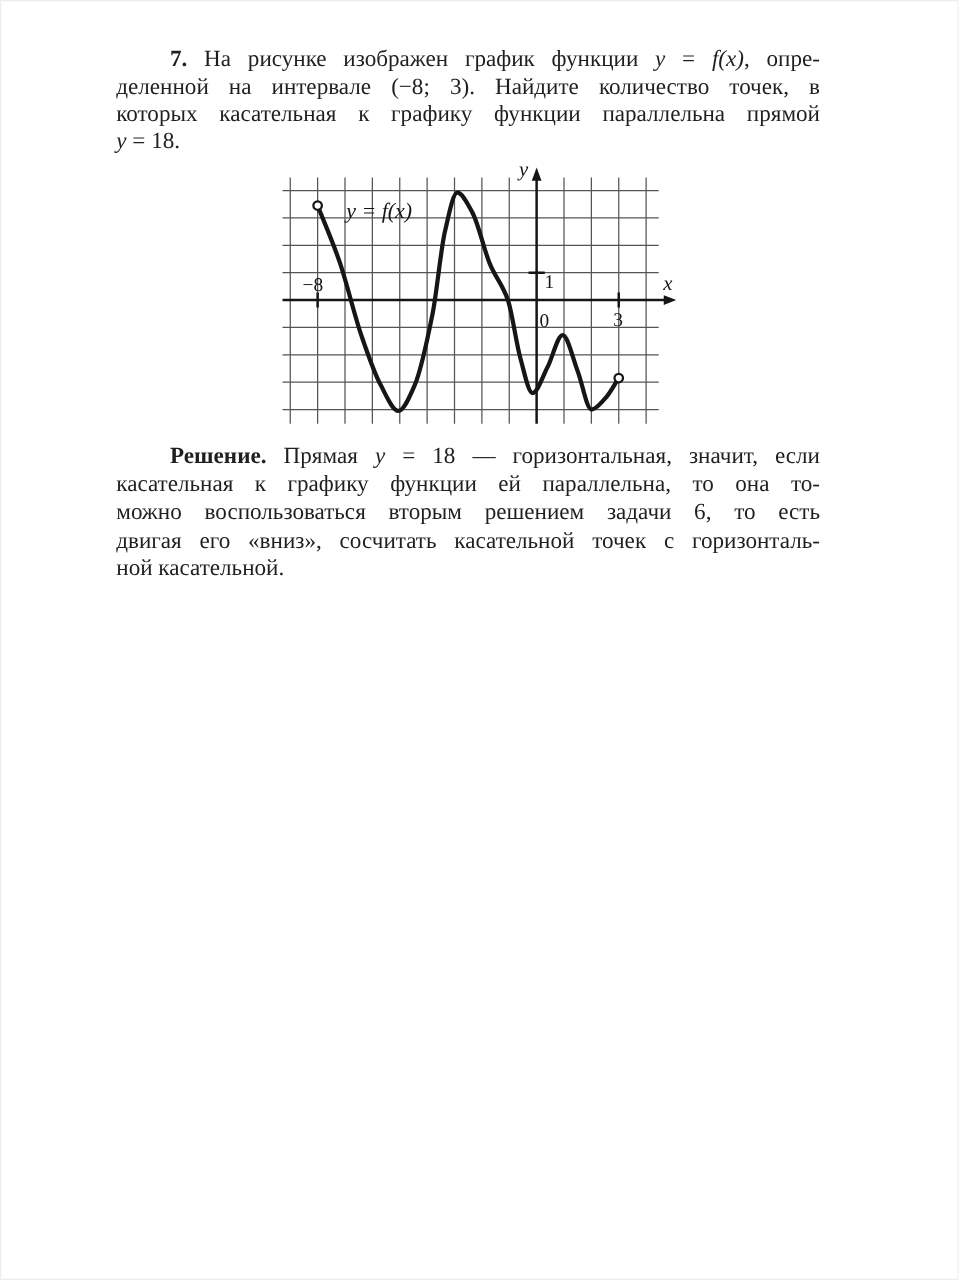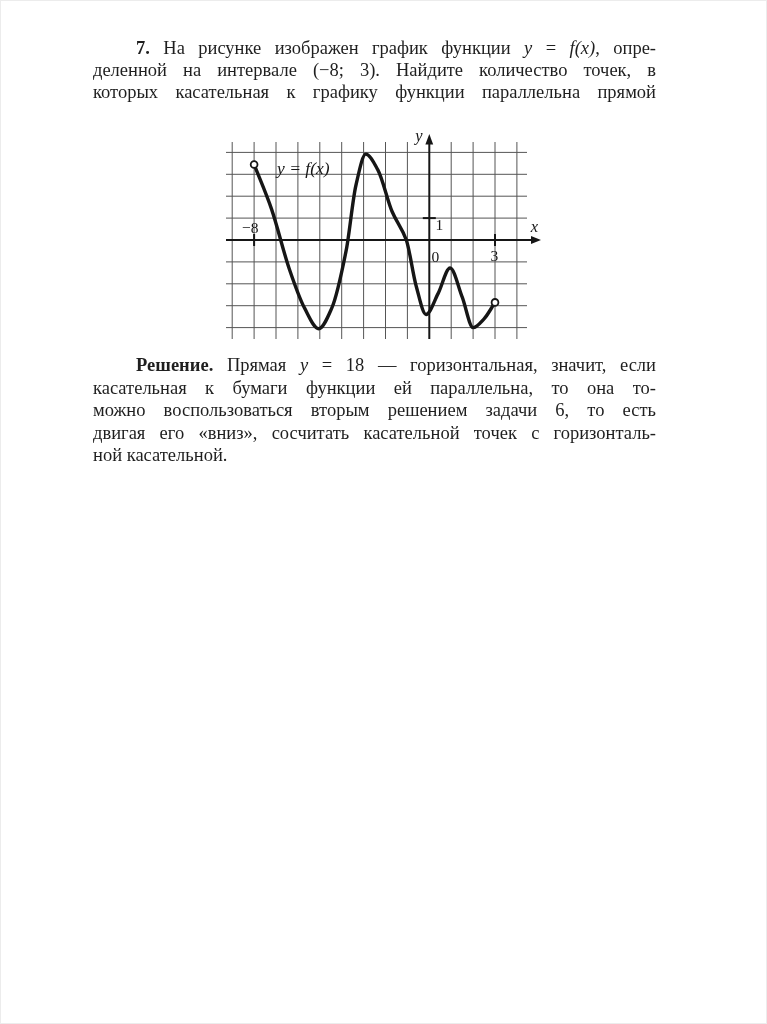--- a/index.html
+++ b/index.html
@@ -22,20 +22,21 @@
 </style>
 </head>
 <body>
 
 <div class="page">
 
   <div class="tb" id="problem">
     <div class="ln ind"><b>7.</b><span> На рисунке изображен график функции </span><span class="mv">y</span><span> = </span><span class="mv">f(x)</span><span>, опре-</span></div>
     <div class="ln">деленной на интервале (−8; 3). Найдите количество точек, в</div>
     <div class="ln">которых касательная к графику функции параллельна прямой</div>
+    <div class="ln last"><span class="mv">y</span><span> = 18.</span></div>
   </div>
 
   <svg id="fig" viewBox="0 0 320 222">
     <g id="grid">
         <line x1="7.2" y1="16" x2="7.2" y2="213" stroke="#555555" stroke-width="1"></line>
         <line x1="29.1" y1="16" x2="29.1" y2="213" stroke="#555555" stroke-width="1"></line>
         <line x1="51" y1="16" x2="51" y2="213" stroke="#555555" stroke-width="1"></line>
         <line x1="72.9" y1="16" x2="72.9" y2="213" stroke="#555555" stroke-width="1"></line>
         <line x1="94.8" y1="16" x2="94.8" y2="213" stroke="#555555" stroke-width="1"></line>
         <line x1="116.7" y1="16" x2="116.7" y2="213" stroke="#555555" stroke-width="1"></line>
@@ -71,19 +72,19 @@
     <text x="197.5" y="15" text-anchor="end" class="it" font-size="16.5">y</text>
     <text x="313" y="106" text-anchor="end" class="it" font-size="16.5">x</text>
     <text x="210.5" y="104" font-size="15.5">1</text>
     <text x="206.5" y="135.5" font-size="15.5">0</text>
     <text x="265.5" y="134.5" font-size="15.5">3</text>
     <text x="17" y="107" font-size="15.5">−8</text>
   </svg>
 
   <div class="tb" id="solution">
     <div class="ln ind"><b>Решение.</b><span> Прямая </span><span class="mv">y</span><span> = 18 — горизонтальная, значит, если</span></div>
-    <div class="ln">касательная к бумаги функции ей параллельна, то она то-</div>
+    <div class="ln">касательная к графику функции ей параллельна, то она то-</div>
     <div class="ln">можно воспользоваться вторым решением задачи 6, то есть</div>
     <div class="ln">двигая его «вниз», сосчитать касательной точек с горизонталь-</div>
     <div class="ln last">ной касательной.</div>
   </div>
 
 </div>
 
 </body></html>

